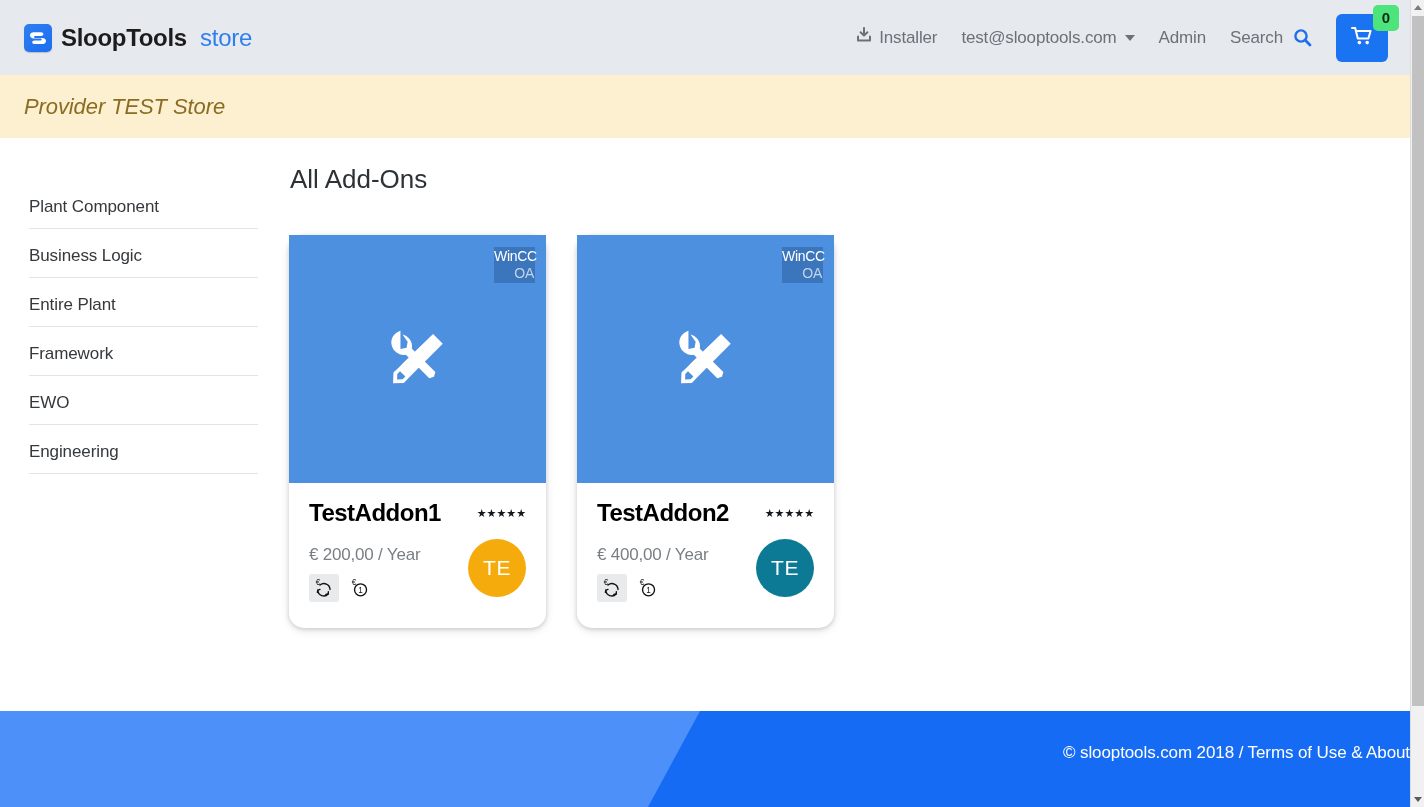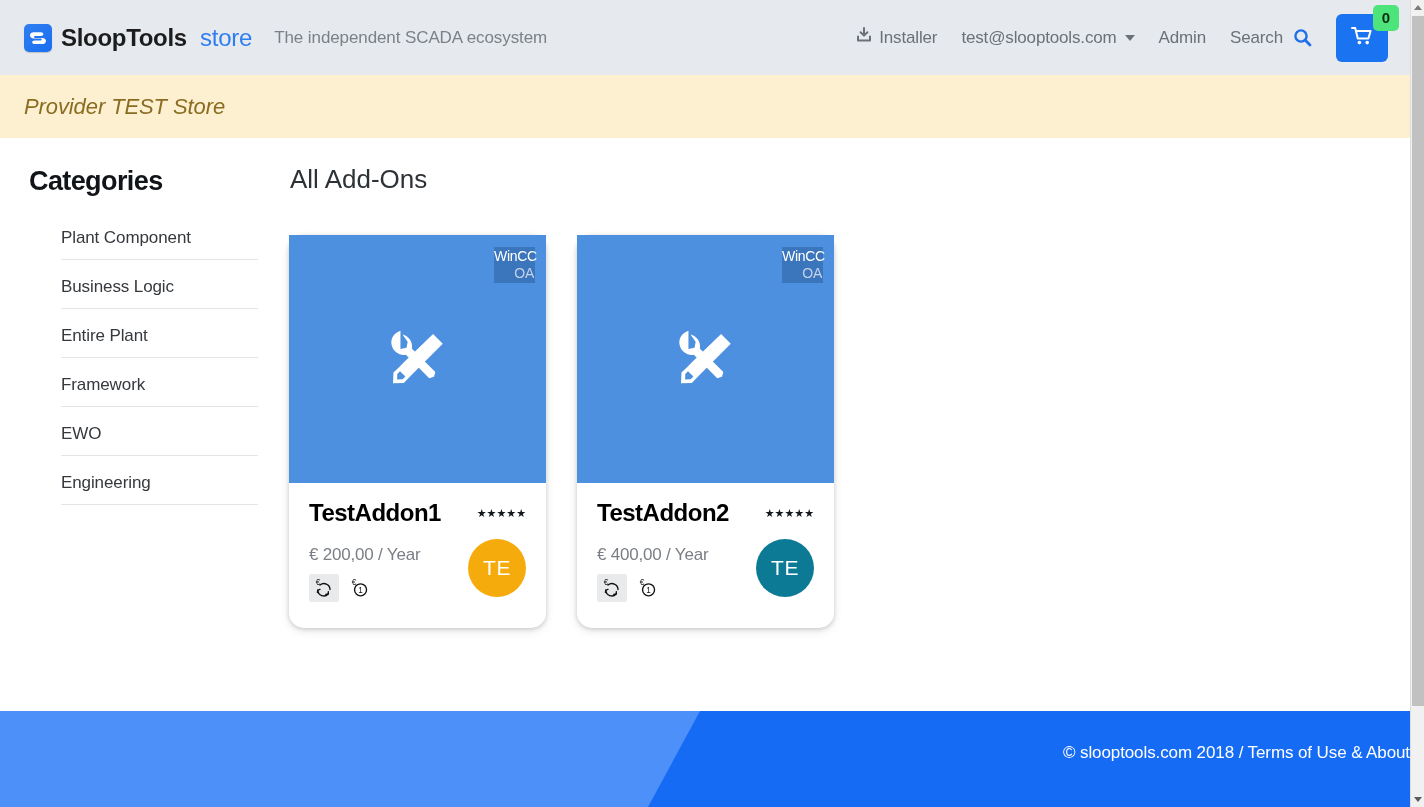--- a/index.html
+++ b/index.html
@@ -175,21 +175,20 @@
   .cat-item {
     font-size: 17px;
     color: #35393d;
     padding: 0 0 13px 0;
     margin-bottom: 0;
     border-bottom: 1px solid #e3e4e6;
     line-height: 1;
     padding-top: 18px;
     cursor: pointer;
     letter-spacing: -0.1px;
-    margin-left: 32px;
   }
   .cat-item:first-child { padding-top: 2px; }
 
   
   .main { flex: 1 1 auto; padding-left: 31px; }
   .main-title {
     font-size: 26px;
     font-weight: 300;
     color: #2d3237;
     letter-spacing: 0px;
@@ -352,21 +351,20 @@
       <a class="brand" href="#">
         <span class="logo-mark">
           <svg width="22" height="22" viewBox="0 0 22 22">
             <path d="M3 8.2 C3 6.3 4.6 5.2 6.6 5.2 L14 5.2 C15.4 5.2 16.4 6 16.4 7.1 C16.4 8.2 15.5 8.9 14.1 8.9 L8.2 8.9 C7.5 8.9 7.1 9.3 7.1 9.9 C7.1 10.5 7.5 10.9 8.2 10.9 L15.2 10.9 C17.2 10.9 19 12 19 14 C19 16 17.3 17.1 15.2 17.1 L7.6 17.1 C6.2 17.1 5.2 16.3 5.2 15.2 C5.2 14.1 6.1 13.4 7.5 13.4 L13.5 13.4 C14.2 13.4 14.6 13 14.6 12.4 C14.6 11.8 14.2 11.4 13.5 11.4 L6.6 11.4 C4.6 11.4 3 10.2 3 8.2 Z" fill="#ffffff"></path>
           </svg>
         </span>
         <span class="brand-name">SloopTools</span>
         <span class="brand-sub">store</span>
       </a>
 
-      <span class="tagline">The independent SCADA ecosystem</span>
 
       <div class="nav-right">
 
         <a class="nav-link" href="#">
           <span>
             <svg width="18" height="18" viewBox="0 0 18 18" fill="none">
               <path d="M9 2 V8.2 M9 9.6 L5.6 6.2 M9 9.6 L12.4 6.2" stroke="#6b7178" stroke-width="2" stroke-linecap="round" stroke-linejoin="round"></path>
               <path d="M3 10.6 V14.6 H15 V10.6" stroke="#6b7178" stroke-width="2" stroke-linecap="round" stroke-linejoin="round"></path>
             </svg>
           </span>
@@ -408,21 +406,20 @@
     <div class="provider-banner" style="background: rgb(253, 240, 209); color: rgb(138, 109, 34);">
       <span>Provider TEST Store</span>
     </div>
 
     <div class="content">
 
 
       <div class="columns">
 
         <aside class="sidebar">
-          <h2>Categories</h2>
           <ul class="cat-list">
             <li class="cat-item">Plant Component</li>
             <li class="cat-item">Business Logic</li>
             <li class="cat-item">Entire Plant</li>
             <li class="cat-item">Framework</li>
             <li class="cat-item">EWO</li>
             <li class="cat-item">Engineering</li>
           </ul>
         </aside>
 

